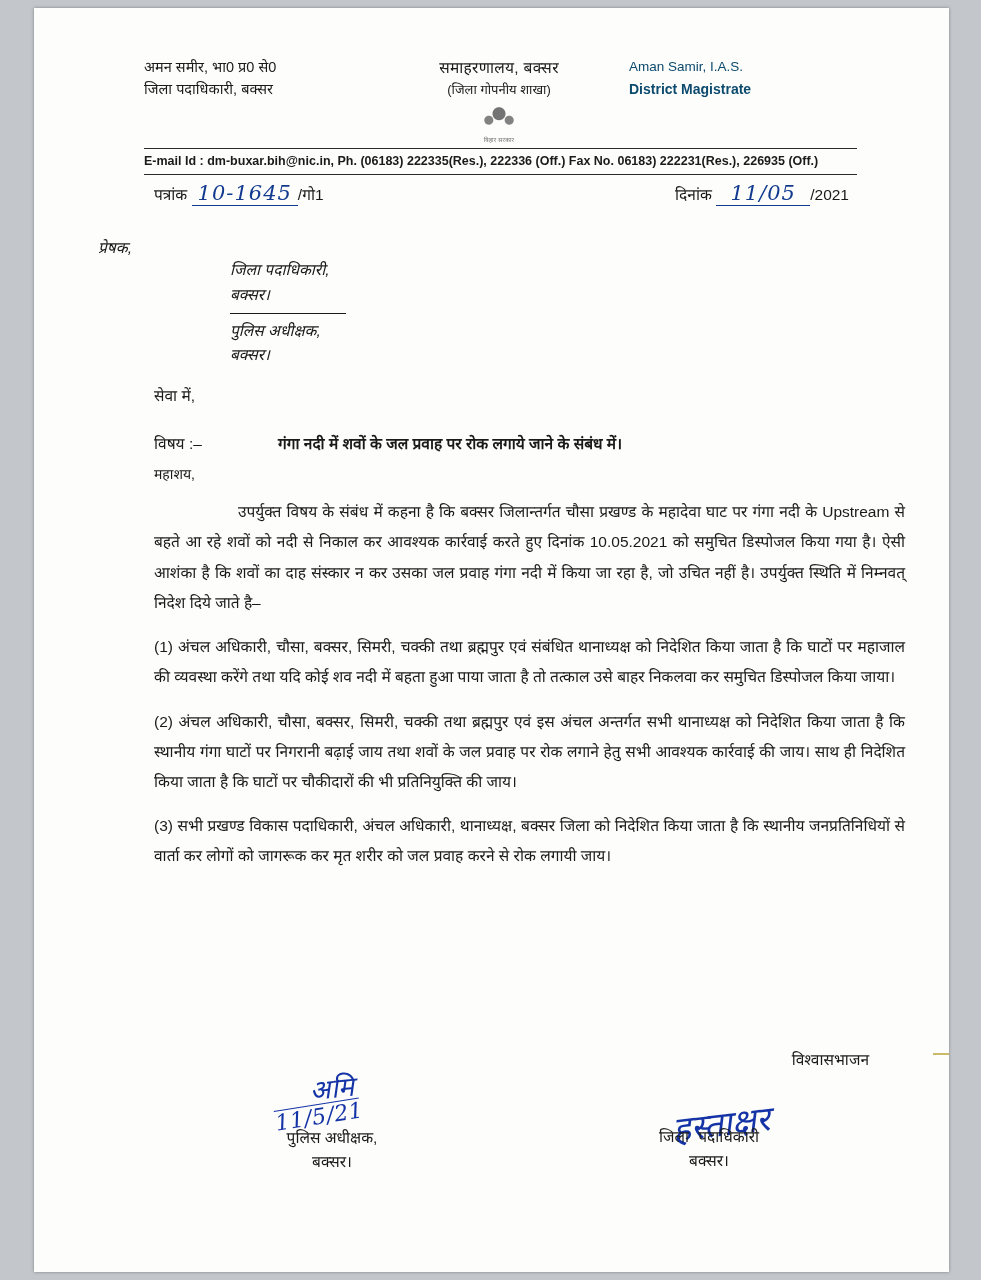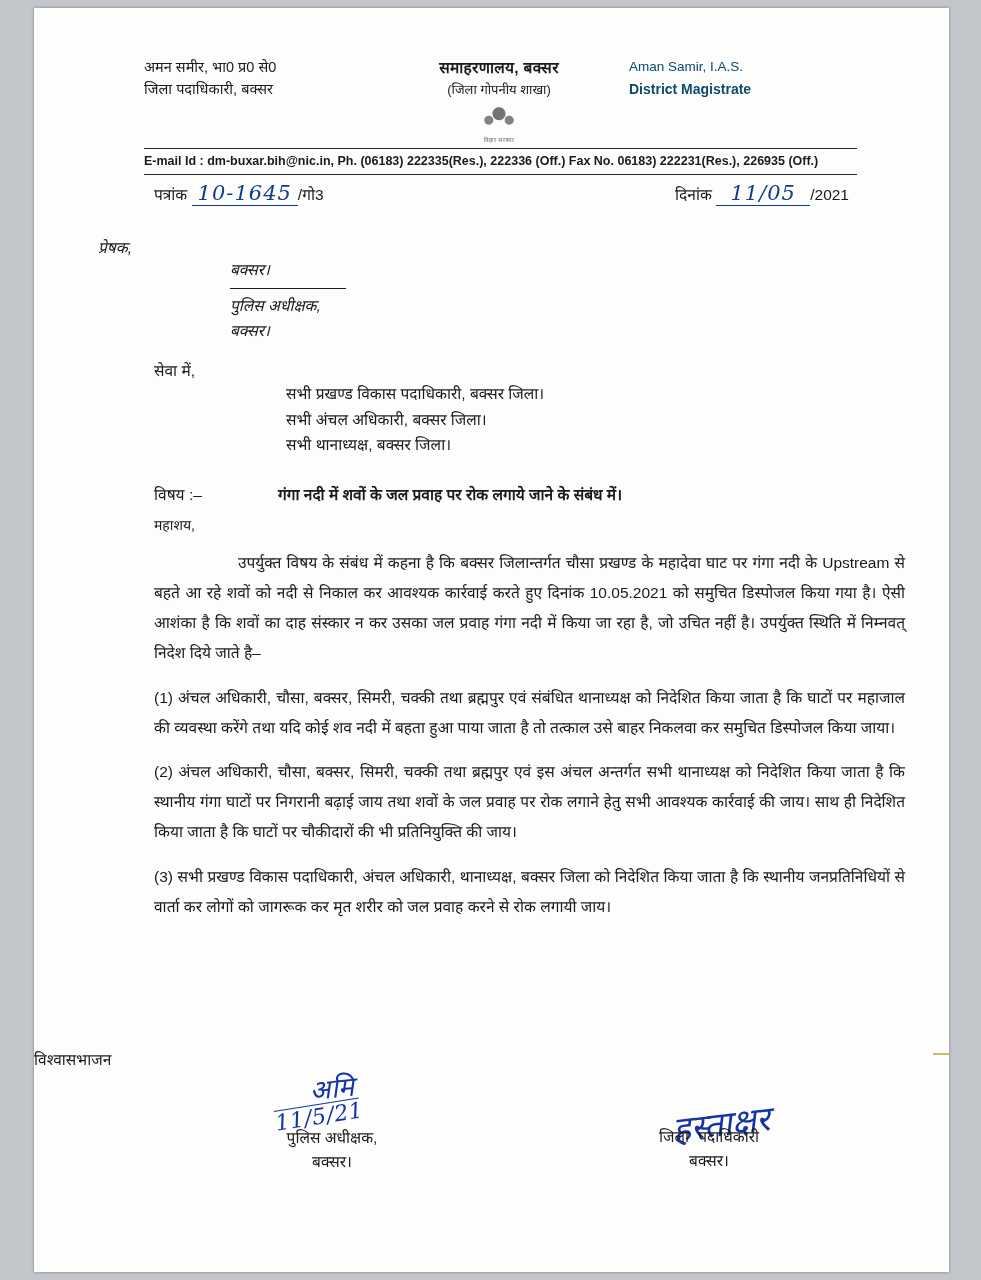--- a/index.html
+++ b/index.html
@@ -52,21 +52,21 @@
     color: #1a1a1a;
     line-height: 1.55;
   }
   .lh-center {
     flex: 1;
     text-align: center;
     color: #1a1a1a;
   }
   .lh-center .l1 {
     font-size: 15.5px;
-    font-weight: bold;
+    font-weight: normal;
     letter-spacing: .3px;
   }
   .lh-center .l2 {
     font-size: 13px;
     margin-top: 2px;
   }
   .lh-right {
     width: 220px;
     font-size: 14px;
     color: #0c4a6e;
@@ -202,21 +202,22 @@
   .para.first { text-indent: 84px; }
 
   
   .sign-area {
     position: absolute;
     left: 0;
     top: 1040px;
     width: 100%;
   }
   .sign-right-label {
-    padding-right: 118px;
+    text-align: right;
+    padding-right: 80px;
     font-size: 15.5px;
     color: #1a1a1a;
   }
   .sign-cols {
     display: flex;
     justify-content: space-between;
     padding: 0 110px 0 120px;
     margin-top: 4px;
   }
   .sign-col {
@@ -302,47 +303,43 @@
         </div>
         <div class="hr-line"></div>
         <div class="email-row">E-mail Id : dm-buxar.bih@nic.in, Ph. (06183) 222335(Res.), 222336 (Off.)  Fax No. 06183) 222231(Res.), 226935 (Off.)</div>
       </div>
 
       <div class="doc-body letter-font">
 
         <div class="row-ref">
           <div class="ref-left">
             <span>पत्रांक</span>
-            <span class="hand">10-1645</span><span>/गो3</span>
+            <span class="hand">10-1645</span><span>/गो1</span>
           </div>
           <div class="ref-right">
             <span>दिनांक</span>
             <span class="hand hand-date">11/05</span><span>/2021</span>
           </div>
         </div>
 
         <div class="from-block">
           <div class="lbl">प्रेषक,</div>
           <div class="indent">
+            <div>जिला पदाधिकारी,</div>
             <div>बक्सर।</div>
           </div>
           <div class="sep-line"></div>
           <div class="indent">
             <div>पुलिस अधीक्षक,</div>
             <div>बक्सर।</div>
           </div>
         </div>
 
         <div class="to-block">
           <div class="lbl">सेवा में,</div>
-          <div class="to-list">
-            <div>सभी प्रखण्ड विकास पदाधिकारी, बक्सर जिला।</div>
-            <div>सभी अंचल अधिकारी, बक्सर जिला।</div>
-            <div>सभी थानाध्यक्ष, बक्सर जिला।</div>
-          </div>
         </div>
 
         <div class="subject-row">
           <div class="subject-label">विषय :–</div>
           <div class="subject-text">गंगा नदी में शवों के जल प्रवाह पर रोक लगाये जाने के संबंध में।</div>
         </div>
 
         <div class="salutation">महाशय,</div>
 
         <div class="para first">उपर्युक्त विषय के संबंध में कहना है कि बक्सर जिलान्तर्गत चौसा प्रखण्ड के महादेवा घाट पर गंगा नदी के Upstream से बहते आ रहे शवों को नदी से निकाल कर आवश्यक कार्रवाई करते हुए दिनांक 10.05.2021 को समुचित डिस्पोजल किया गया है। ऐसी आशंका है कि शवों का दाह संस्कार न कर उसका जल प्रवाह गंगा नदी में किया जा रहा है, जो उचित नहीं है। उपर्युक्त स्थिति में निम्नवत् निदेश दिये जाते है–</div>

